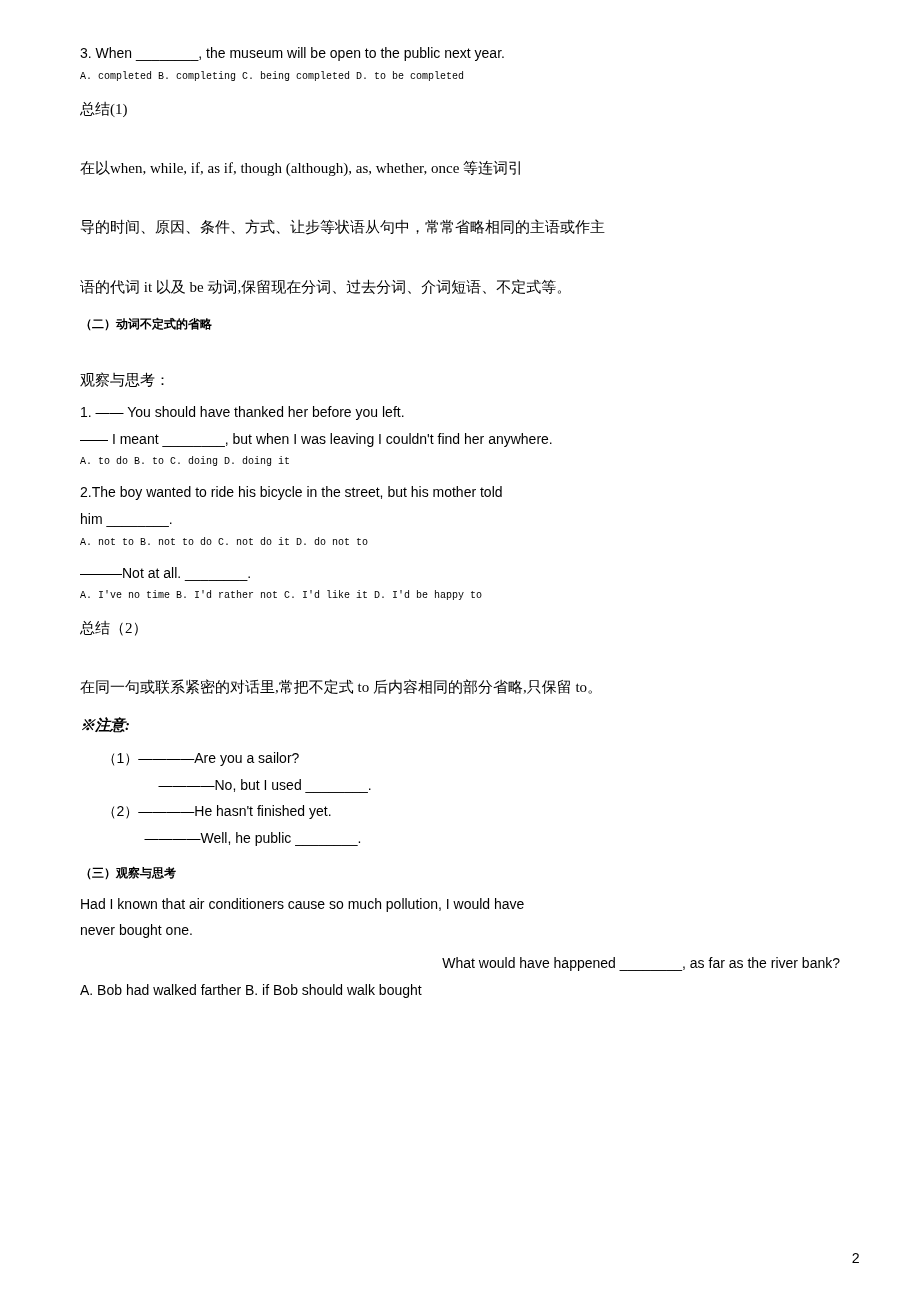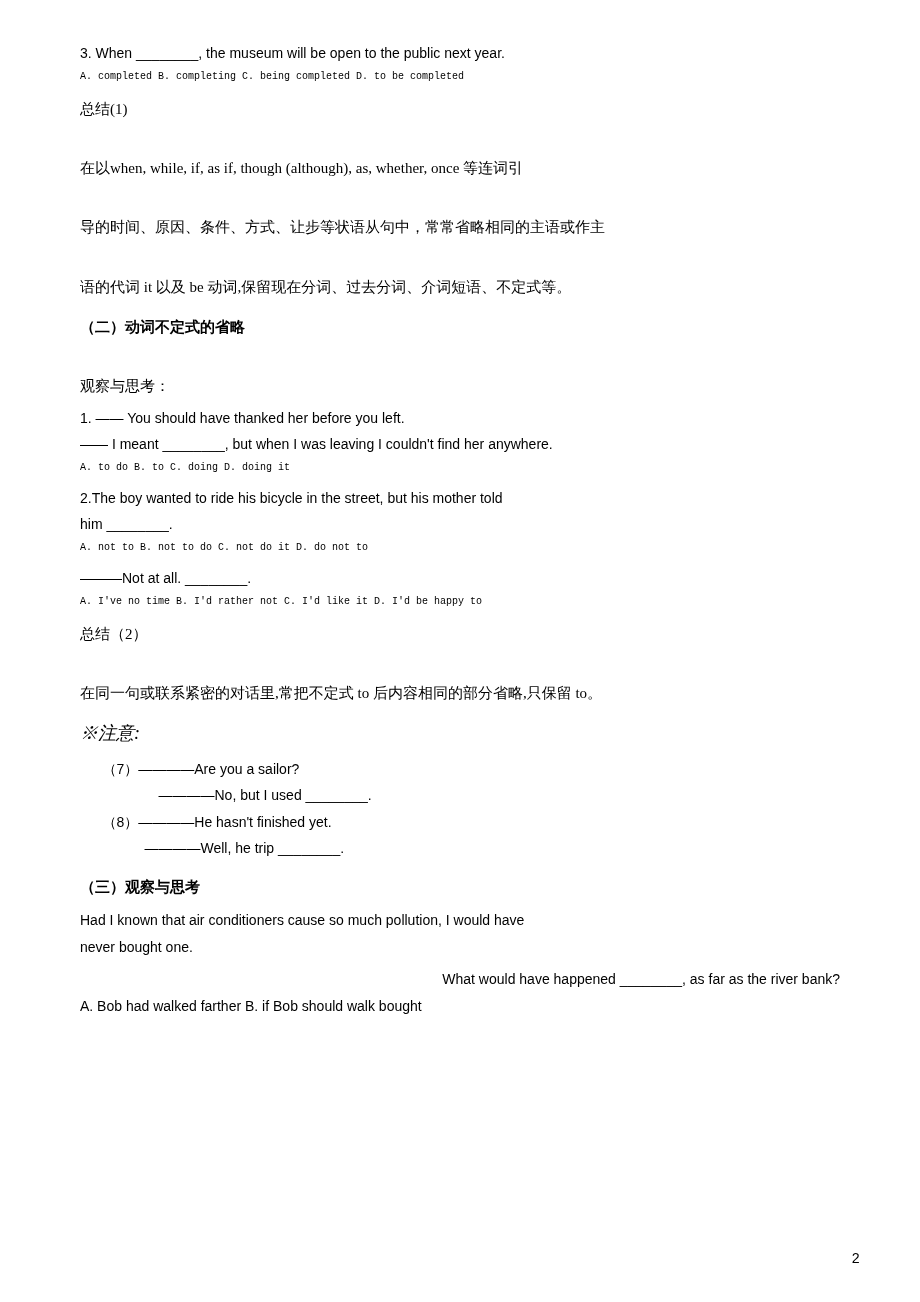--- a/index.html
+++ b/index.html
@@ -31,27 +31,27 @@
       line-height: 1.9;
       margin-bottom: 8px;
     }
     .section-title {
       font-weight: normal;
       font-size: 15px;
       margin: 10px 0 6px 0;
     }
     .section-title-bracket {
       font-weight: bold;
-      font-size: 15px;
+      font-size: 12px;
       margin: 12px 0 6px 0;
     }
     .note-title {
-      font-weight: normal;
+      font-weight: bold;
       font-style: italic;
-      font-size: 18px;
+      font-size: 15px;
       margin: 10px 0 6px 0;
     }
     .paragraph {
       font-size: 15px;
       line-height: 1.85;
       margin-bottom: 4px;
       margin-top: 32px;
     }
     .page-number {
       position: fixed;
@@ -103,26 +103,26 @@
   <div class="question-block">
     <div class="question-line">―――Not at all. ________.</div>
     <div class="options-line">A. I've no time   B. I'd rather not   C. I'd like it  D. I'd be happy to</div>
   </div>
 
   <div class="section-title">总结（2）</div>
   <div class="paragraph">在同一句或联系紧密的对话里,常把不定式 to 后内容相同的部分省略,只保留 to。</div>
 
   <div class="note-title">※注意:</div>
   <div class="note-item">
-    <div class="question-line">（7）――――Are you a sailor?</div>
+    <div class="question-line">（1）――――Are you a sailor?</div>
     <div class="question-line answer-indent">――――No, but I used ________.</div>
   </div>
   <div class="note-item">
-    <div class="question-line">（8）――――He hasn't finished yet.</div>
-    <div class="question-line sub-dialog">――――Well, he trip ________.</div>
+    <div class="question-line">（2）――――He hasn't finished yet.</div>
+    <div class="question-line sub-dialog">――――Well, he public ________.</div>
   </div>
 
   <div class="section-title-bracket">（三）观察与思考</div>
   <div class="question-line">Had I known that air conditioners cause so much pollution, I would have</div>
   <div class="question-line">never bought one.</div>
   <div class="question-line" style="margin-top:6px;text-align:right;">What would have happened ________, as far as the river bank?</div>
   <div class="question-line">
     <span>A. Bob had walked farther</span><span>      B. if Bob should walk bought</span>
   </div>
 

